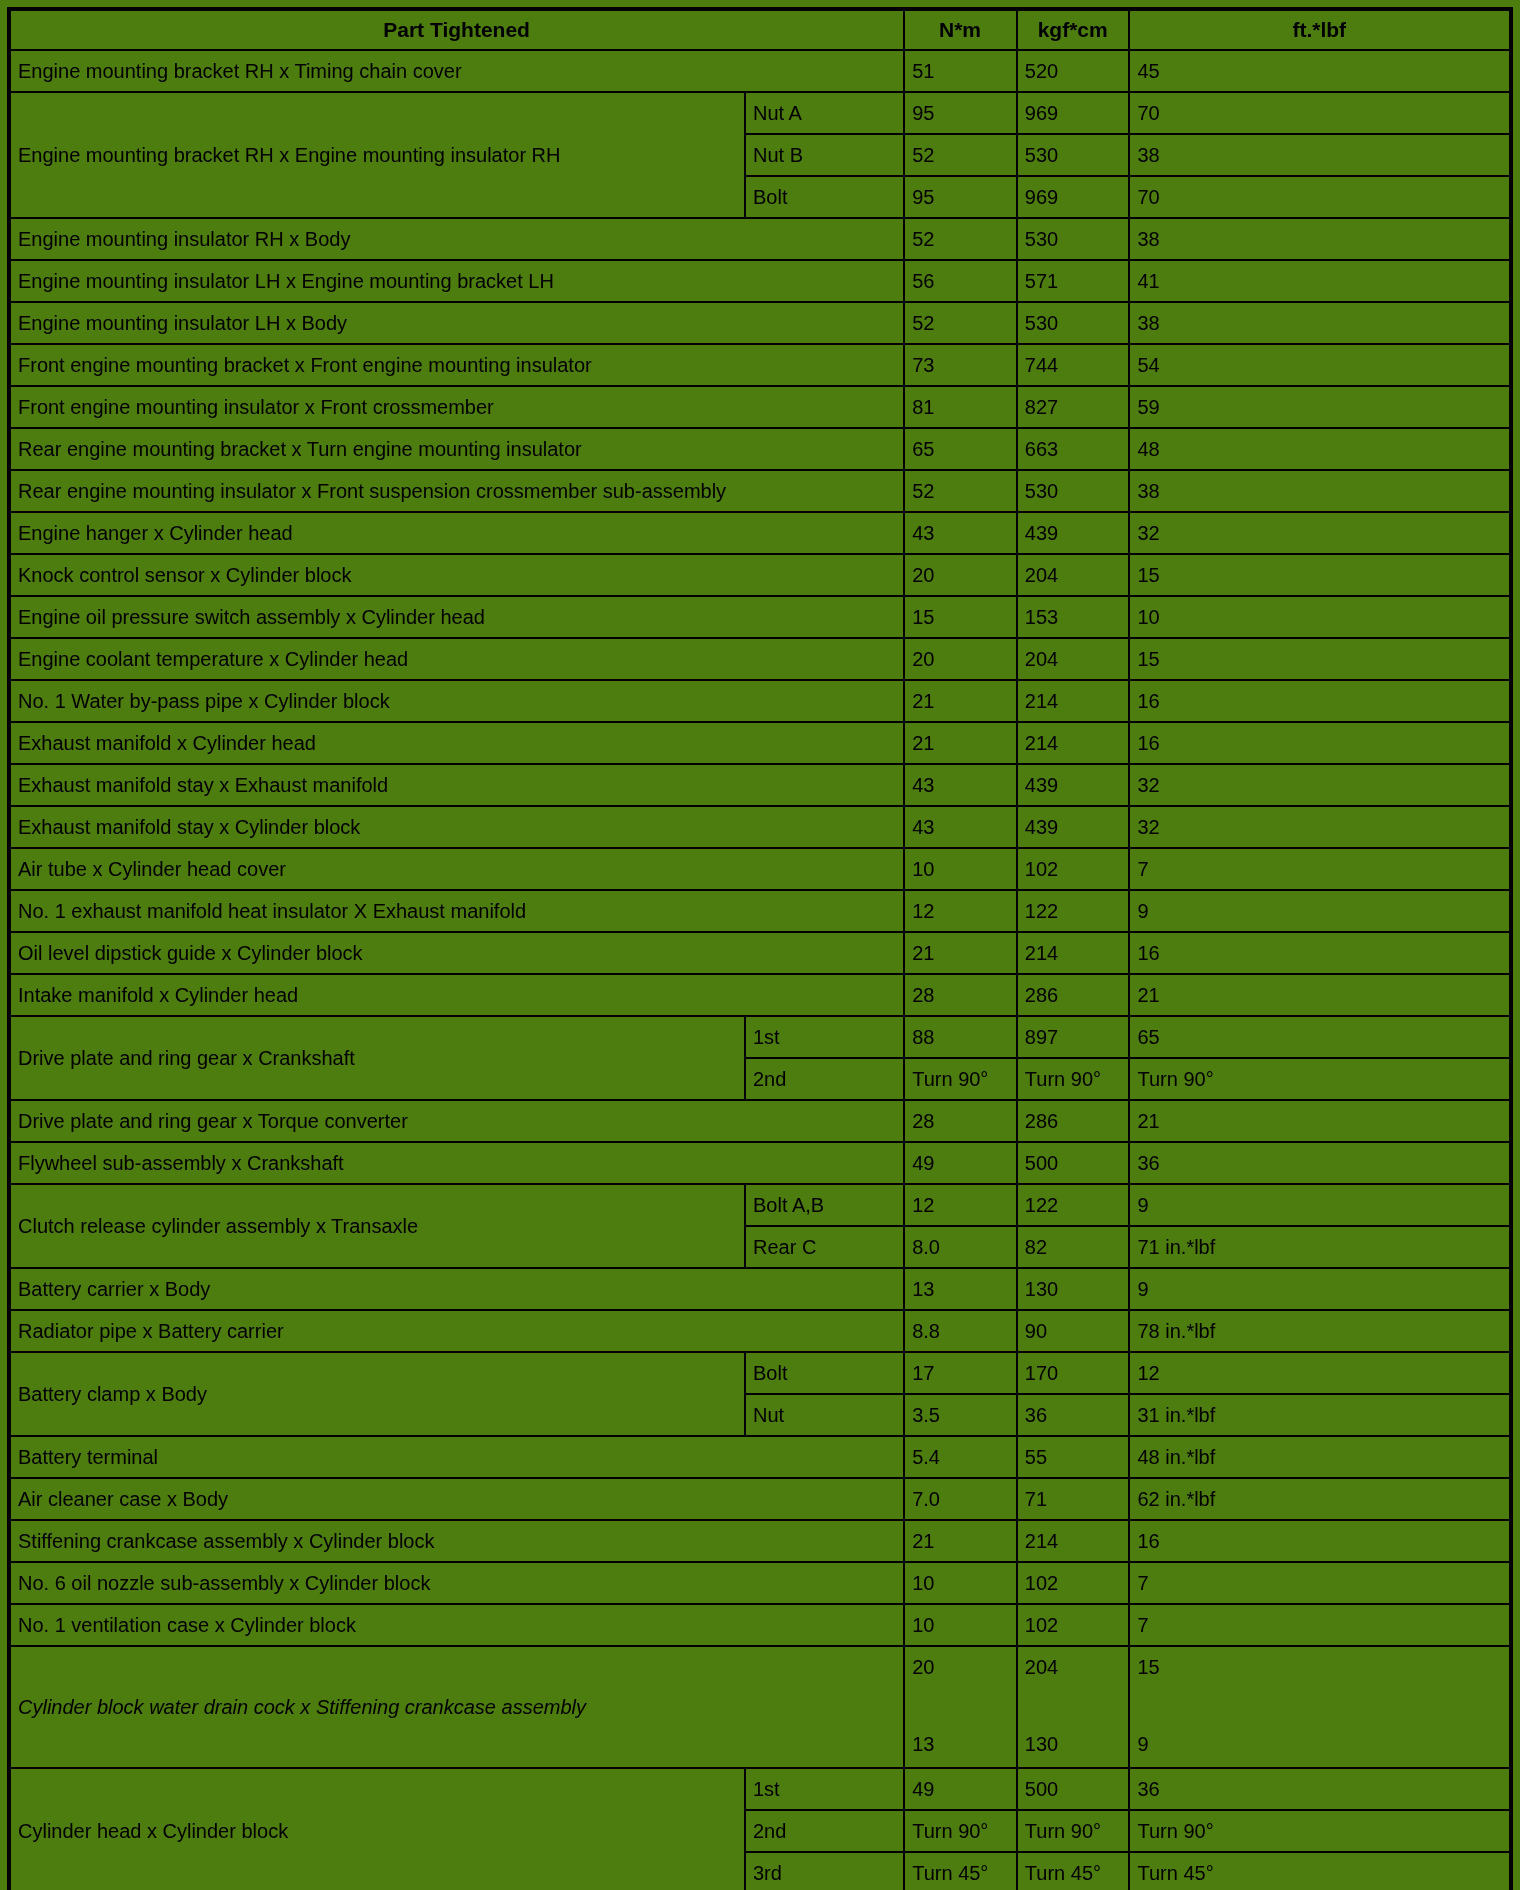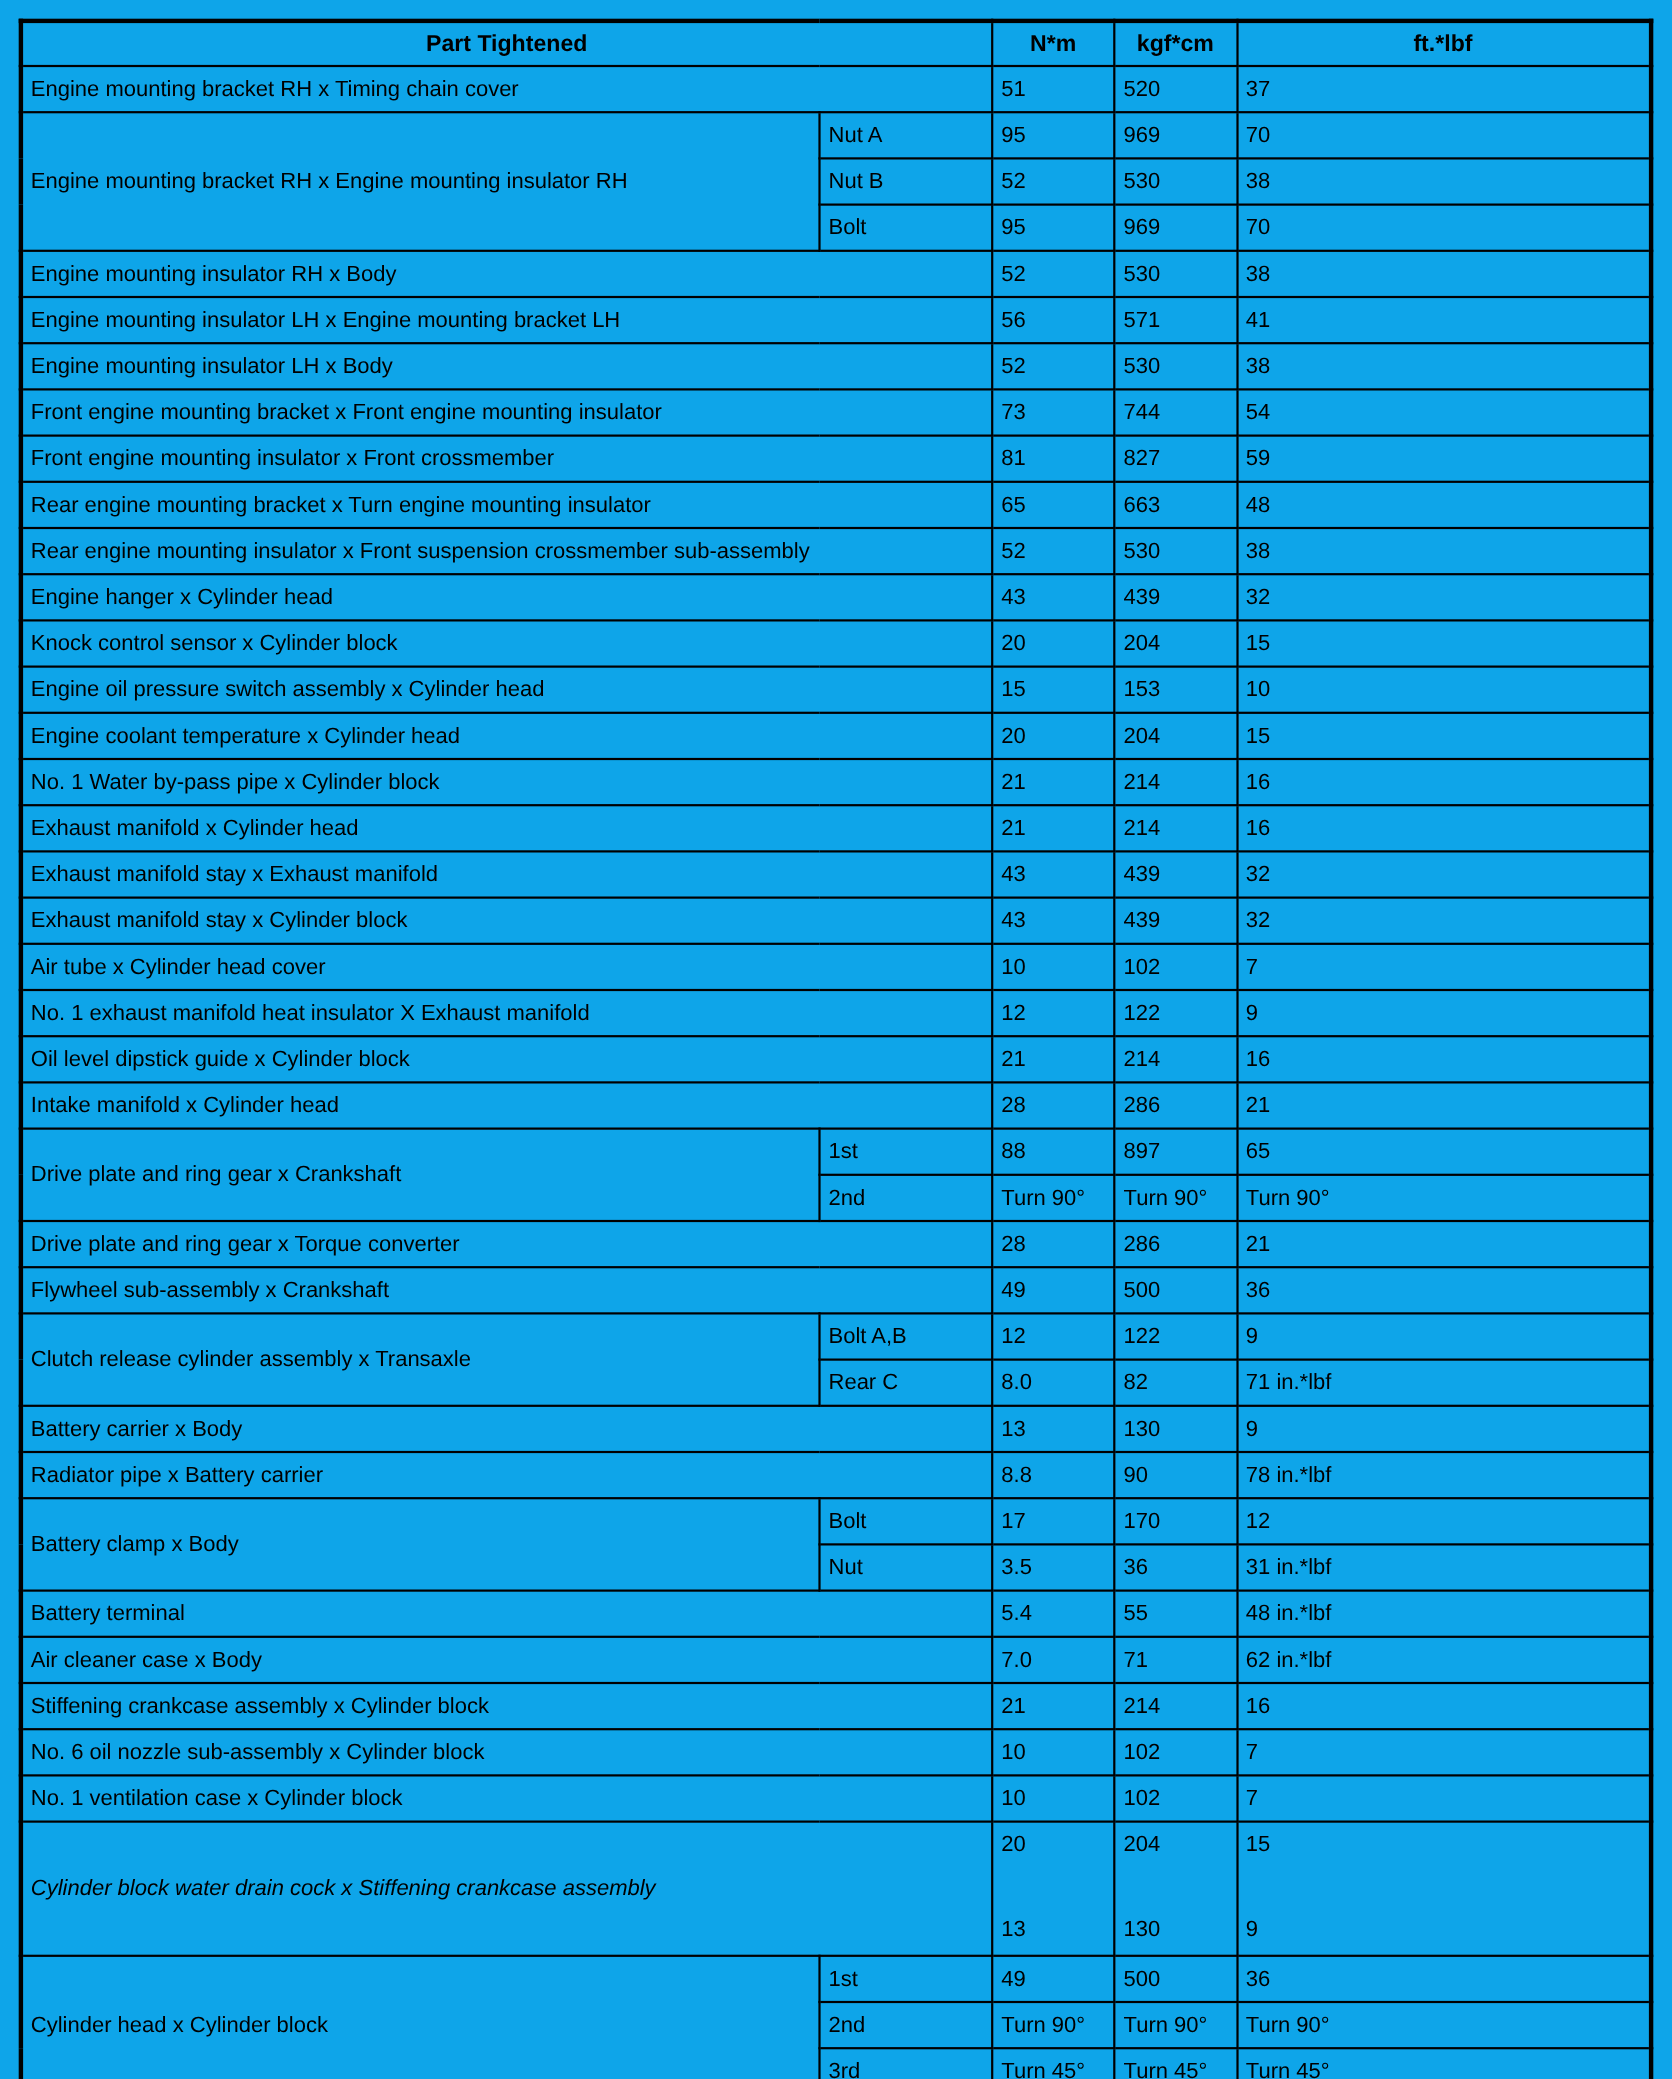--- a/index.html
+++ b/index.html
@@ -8,22 +8,22 @@
     background: #ffffff;
   }
   body {
     font-family: "Liberation Sans", sans-serif;
     color: #000;
   }
   .page {
     width: 1520px;
     height: 1890px;
     box-sizing: border-box;
-    padding: 17px;
-    background: #0ea5e9;
+    padding: 7px;
+    background: #4d7c0f;
   }
   table.spec {
     width: 100%;
     height: 100%;
     border-collapse: collapse;
     table-layout: fixed;
     border: 4px solid #000;
     font-size: 20px;
   }
   table.spec th,
@@ -78,21 +78,21 @@
         <th>N*m</th>
         <th>kgf*cm</th>
         <th>ft.*lbf</th>
       </tr>
     </thead>
     <tbody>
         <tr>
           <td class="name-cell" colspan="2">Engine mounting bracket RH x Timing chain cover</td>
           <td class="value-cell">51</td>
           <td class="value-cell">520</td>
-          <td class="value-cell">37</td>
+          <td class="value-cell">45</td>
         </tr>
         <tr>
           <td class="name-cell" rowspan="3">Engine mounting bracket RH x Engine mounting insulator RH</td>
           <td class="label-cell">Nut A</td>
           <td class="value-cell">95</td>
           <td class="value-cell">969</td>
           <td class="value-cell">70</td>
         </tr>
         <tr>
           <td class="label-cell">Nut B</td>

